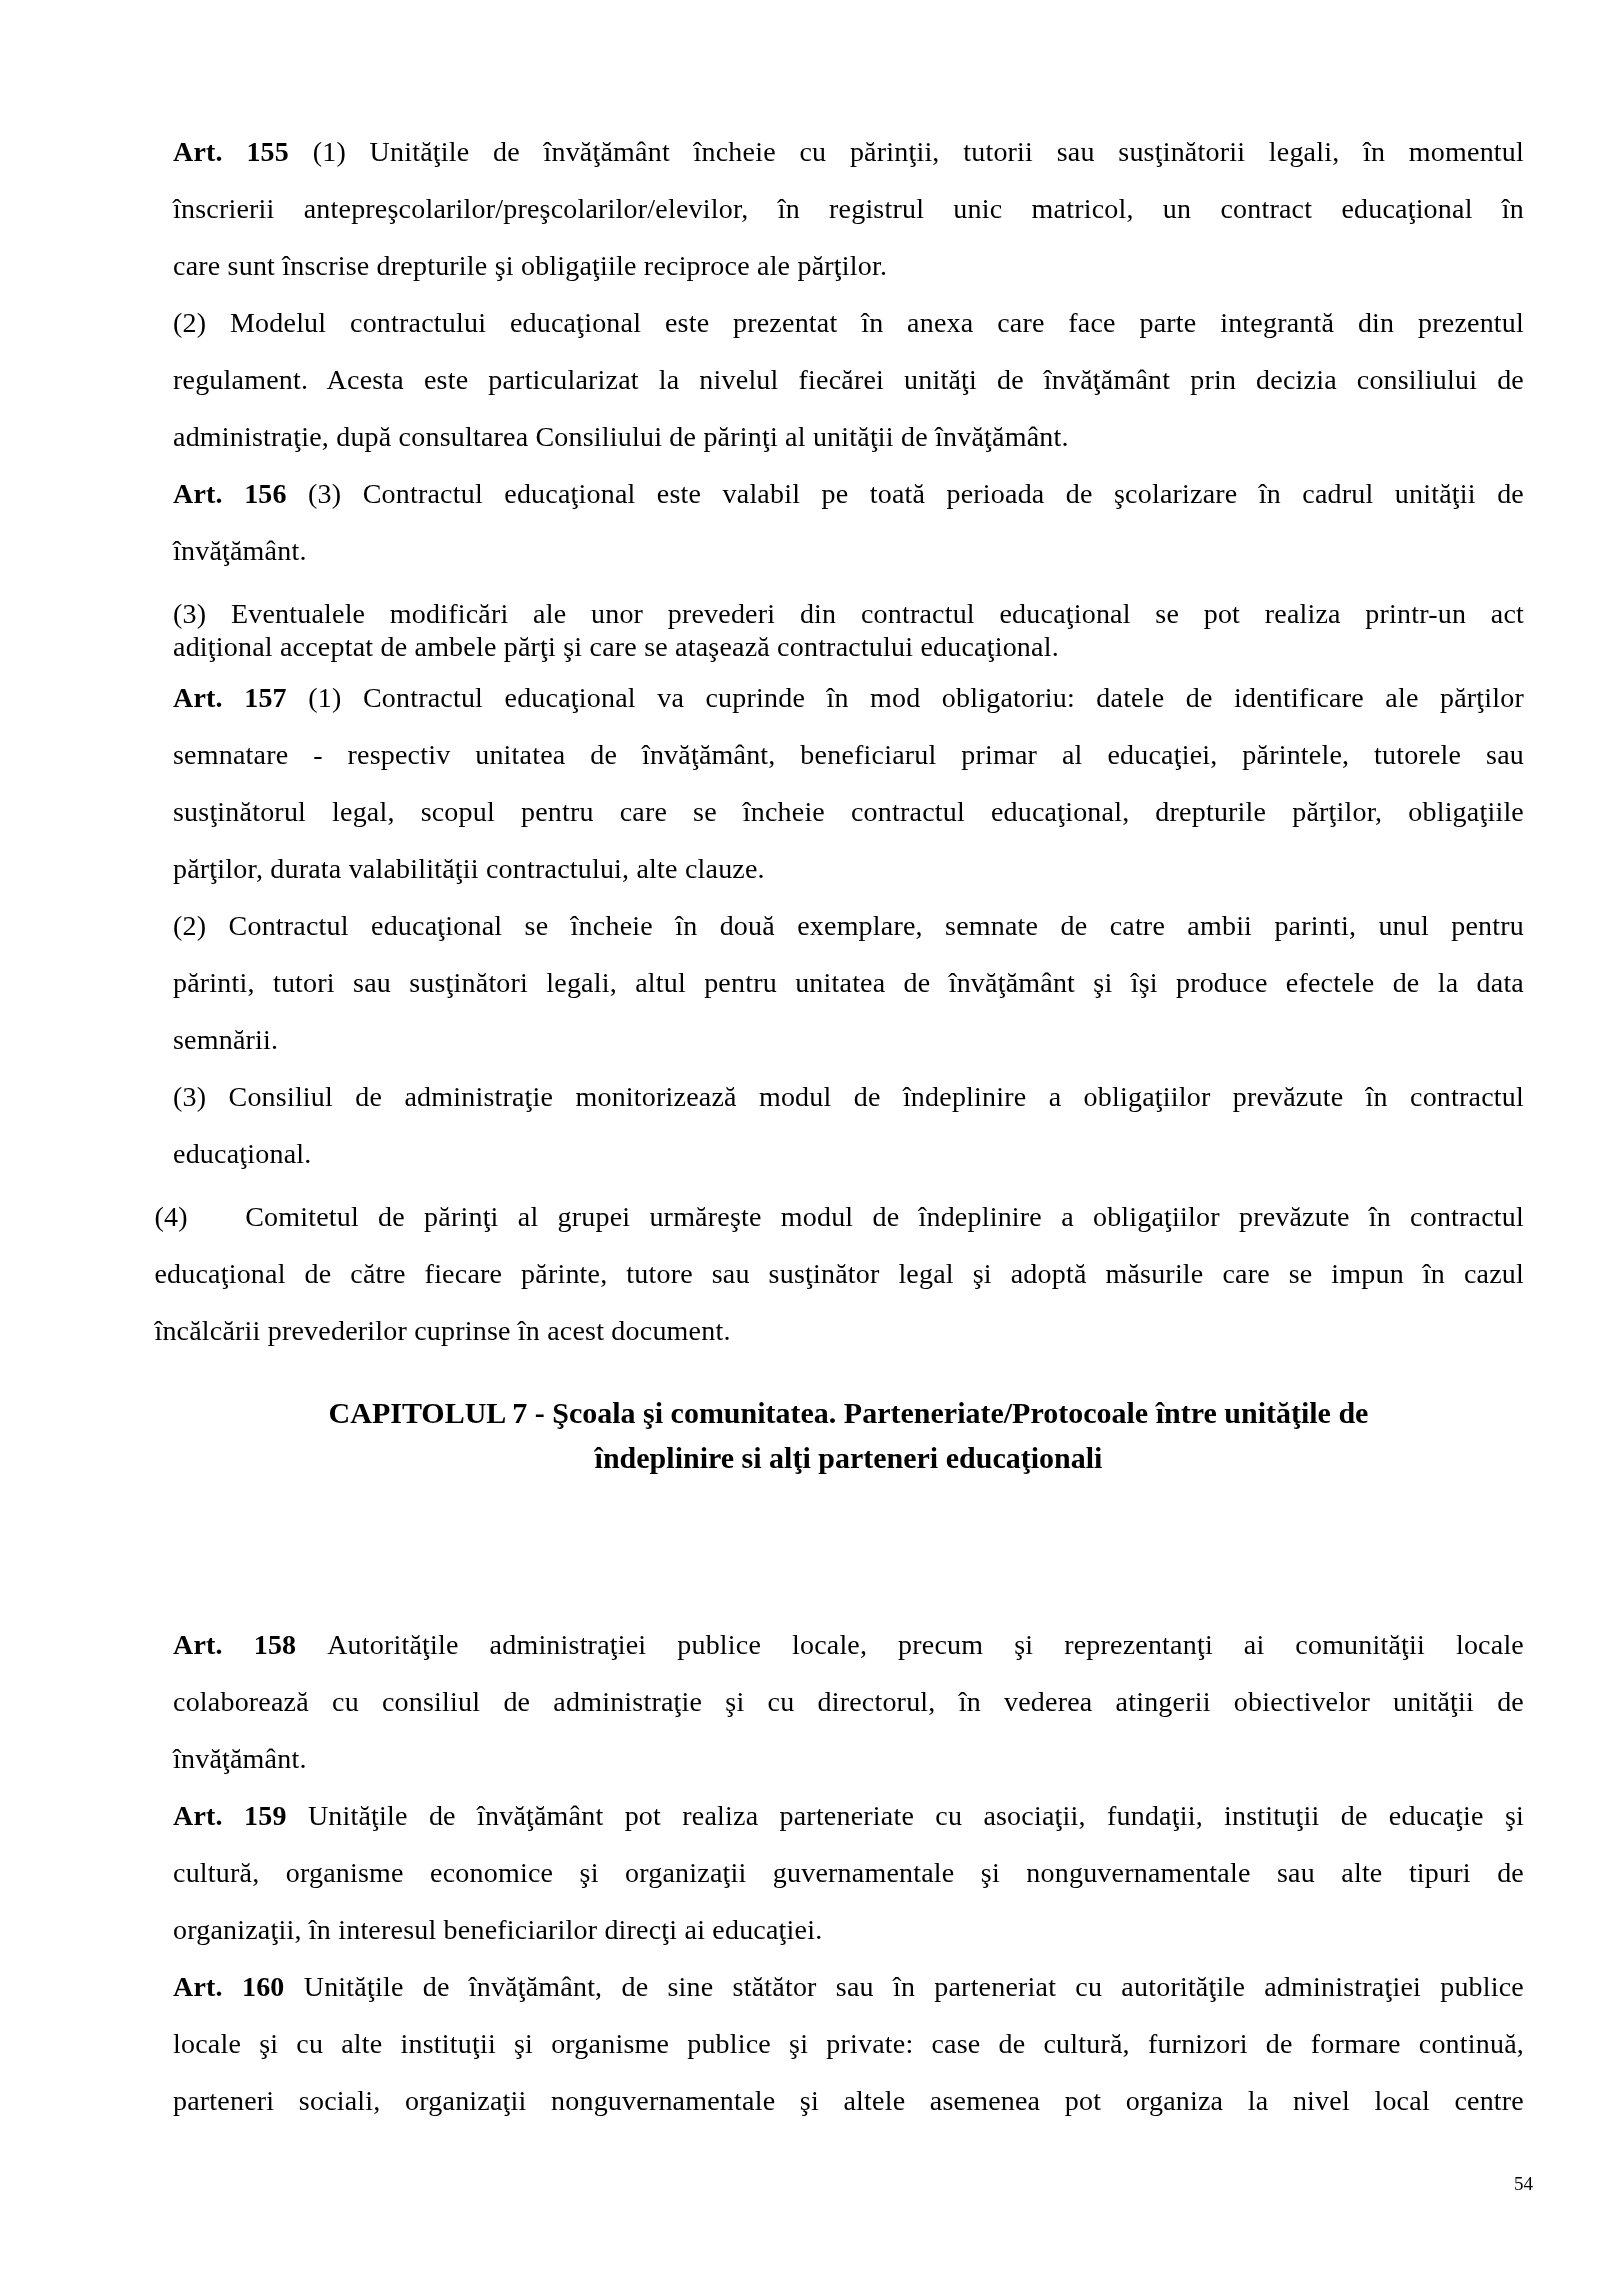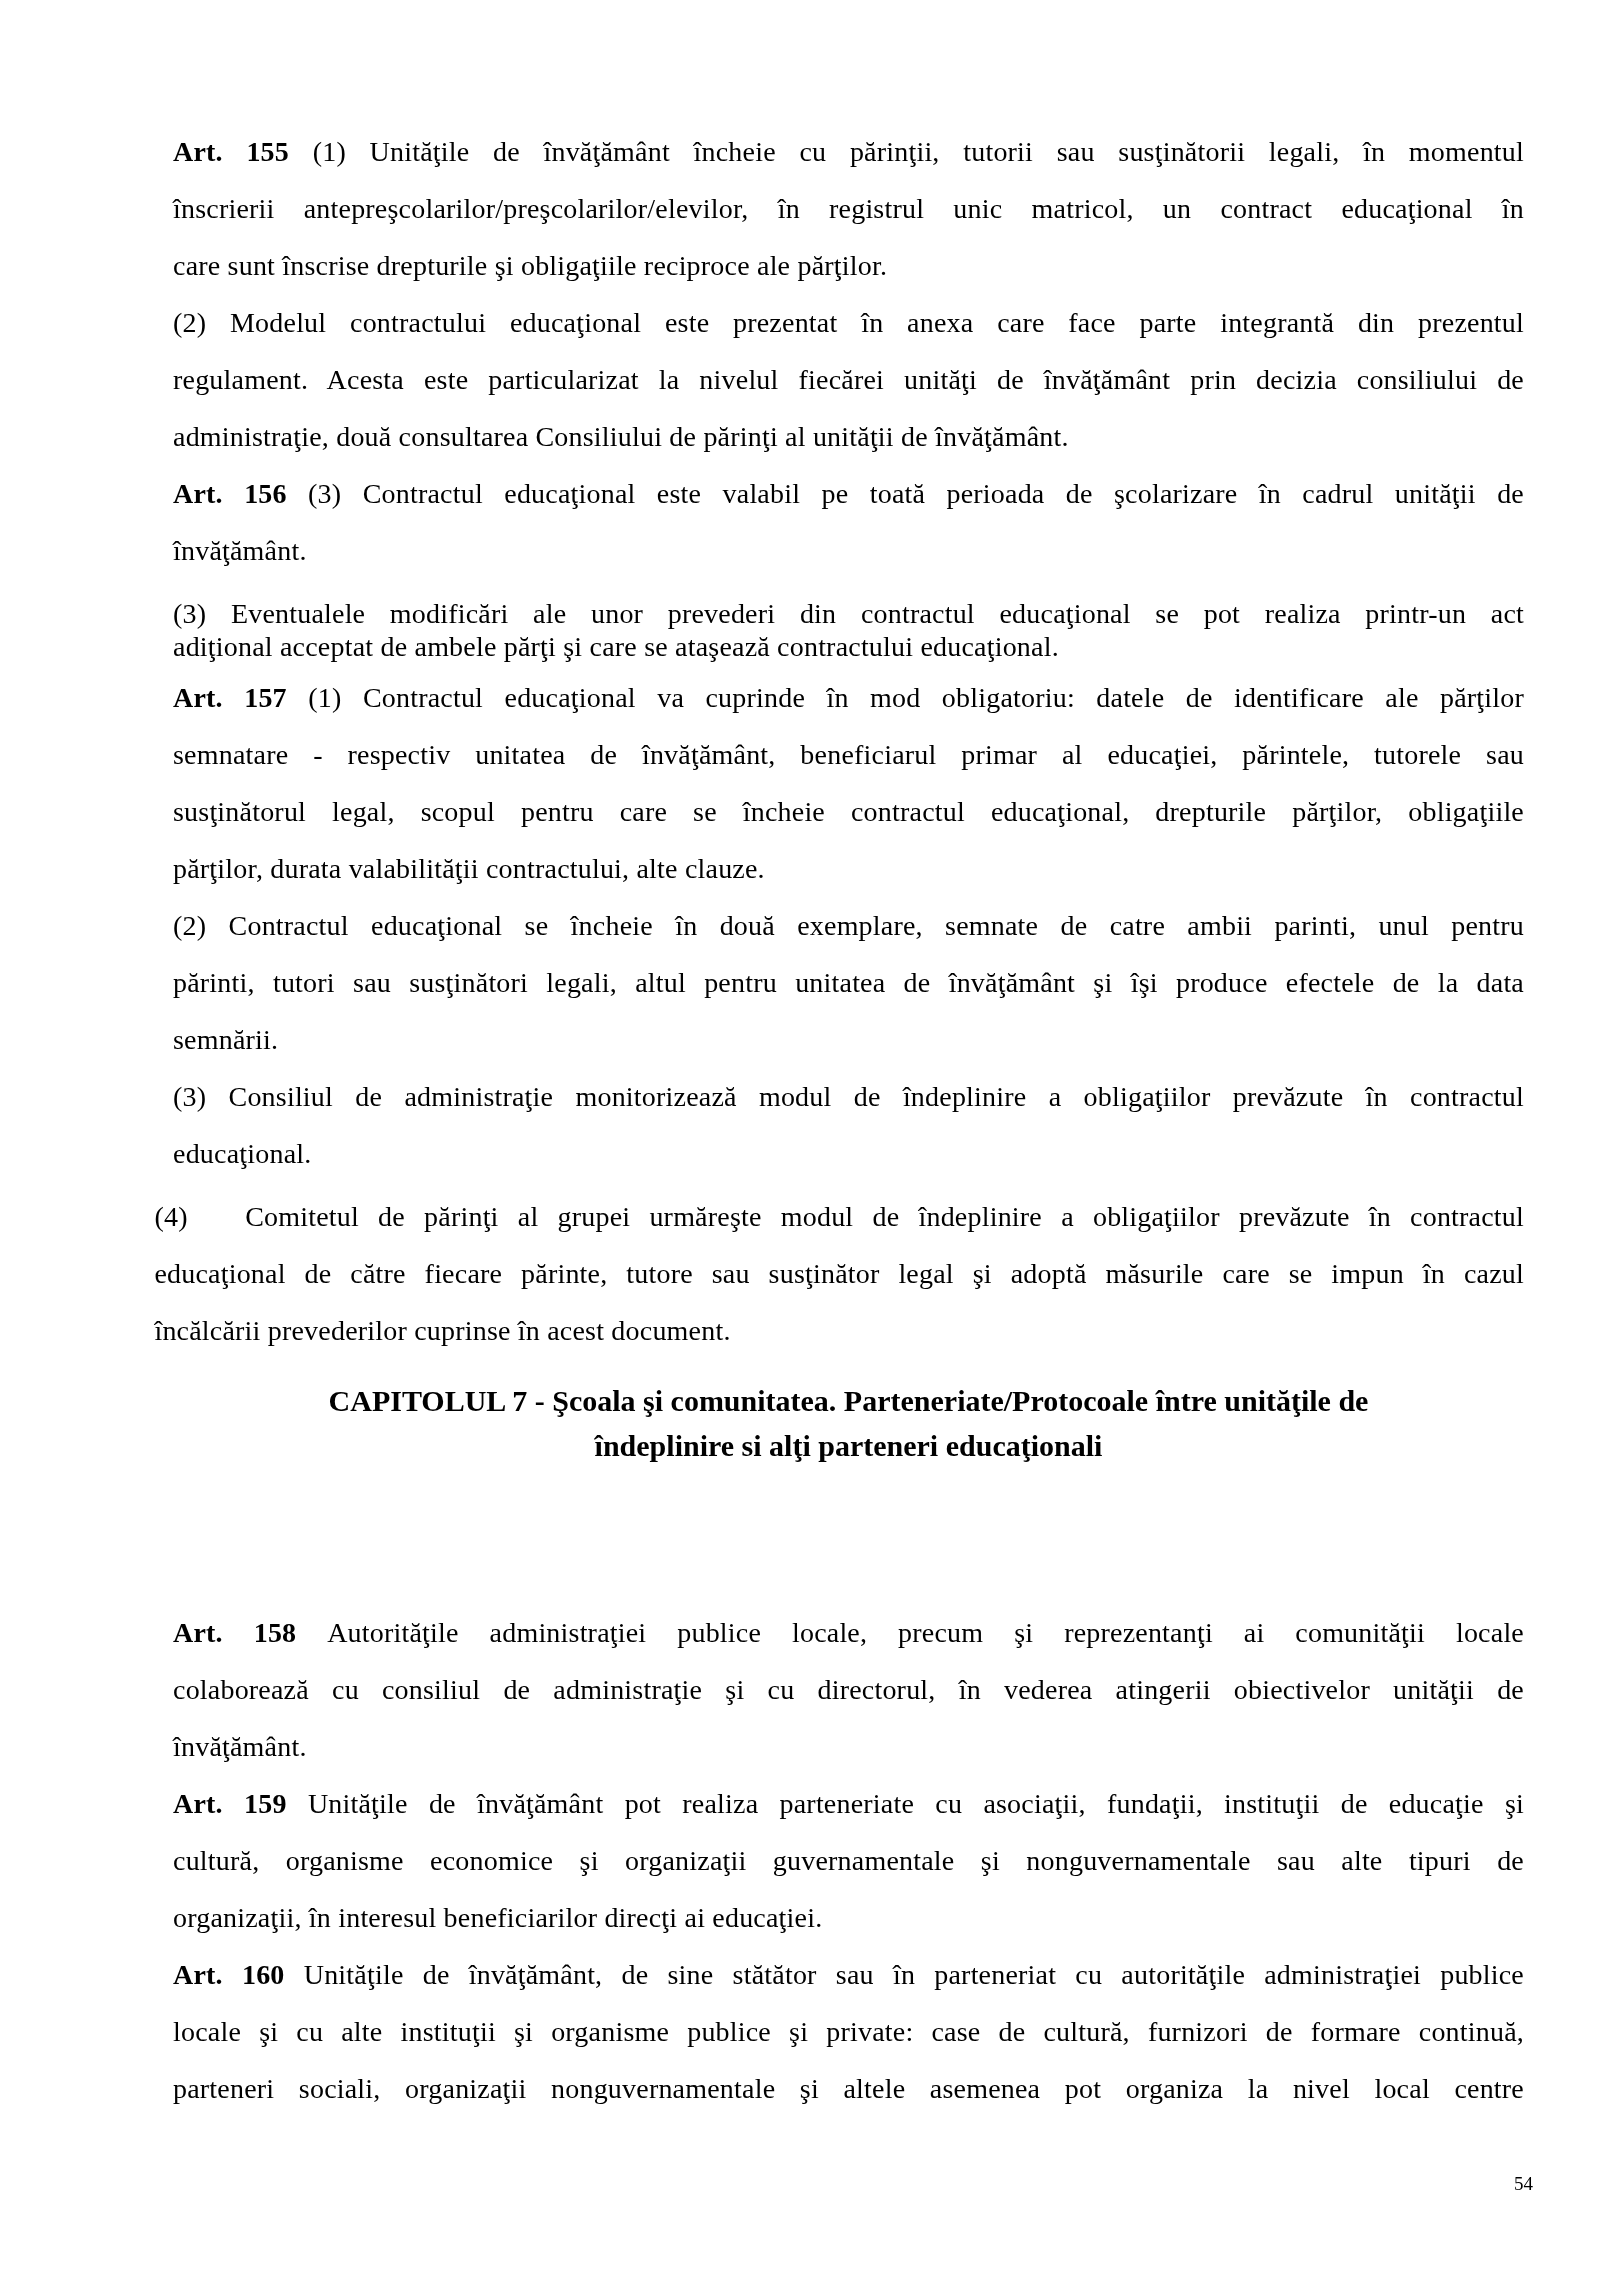--- a/index.html
+++ b/index.html
@@ -38,21 +38,21 @@
 
   
   .block[data-name="para-eventualele"] { margin-top: 17.6px; }
   .block[data-name="para-eventualele"] .line { line-height: 33px; }
   .block[data-name="para-art-157"] { margin-top: 6.9px; }
 
   
   .block[data-name="para-comitetul-4"] { margin-top: 5.9px; margin-left: -18.6px; }
 
   
-  .block[data-name="chapter-heading"] { margin-top: 19px; }
+  .block[data-name="chapter-heading"] { margin-top: 31px; }
   .block[data-name="chapter-heading"] .line {
     font-size: 30px;
     font-weight: bold;
     line-height: 45px;
     letter-spacing: 0;
   }
 
   
   .block[data-name="para-art-158"] { margin-top: 136px; }
 
@@ -69,21 +69,21 @@
 
 <main class="content" data-name="document-content">
     <div class="block para" data-name="para-art-155">
       <div class="line j" data-name="text-line"><span class="bold" data-name="article-number">Art. 155 </span><span data-name="text-run">(1) Unităţile de învăţământ încheie cu părinţii, tutorii sau susţinătorii legali, în momentul</span></div>
       <div class="line j" data-name="text-line"><span data-name="text-run">înscrierii antepreşcolarilor/preşcolarilor/elevilor, în registrul unic matricol, un contract educaţional în</span></div>
       <div class="line last" data-name="text-line"><span data-name="text-run">care sunt înscrise drepturile şi obligaţiile reciproce ale părţilor.</span></div>
     </div>
     <div class="block para" data-name="para-modelul-2">
       <div class="line j" data-name="text-line"><span data-name="text-run">(2) Modelul contractului educaţional este prezentat în anexa care face parte integrantă din prezentul</span></div>
       <div class="line j" data-name="text-line"><span data-name="text-run">regulament. Acesta este particularizat la nivelul fiecărei unităţi de învăţământ prin decizia consiliului de</span></div>
-      <div class="line last" data-name="text-line"><span data-name="text-run">administraţie, două consultarea Consiliului de părinţi al unităţii de învăţământ.</span></div>
+      <div class="line last" data-name="text-line"><span data-name="text-run">administraţie, după consultarea Consiliului de părinţi al unităţii de învăţământ.</span></div>
     </div>
     <div class="block para" data-name="para-art-156">
       <div class="line j" data-name="text-line"><span class="bold" data-name="article-number">Art. 156 </span><span data-name="text-run">(3) Contractul educaţional este valabil pe toată perioada de şcolarizare în cadrul unităţii de</span></div>
       <div class="line last" data-name="text-line"><span data-name="text-run">învăţământ.</span></div>
     </div>
     <div class="block para" data-name="para-eventualele">
       <div class="line j" data-name="text-line"><span data-name="text-run">(3) Eventualele modificări ale unor prevederi din contractul educaţional se pot realiza printr-un act</span></div>
       <div class="line last" data-name="text-line"><span data-name="text-run">adiţional acceptat de ambele părţi şi care se ataşează contractului educaţional.</span></div>
     </div>
     <div class="block para" data-name="para-art-157">

